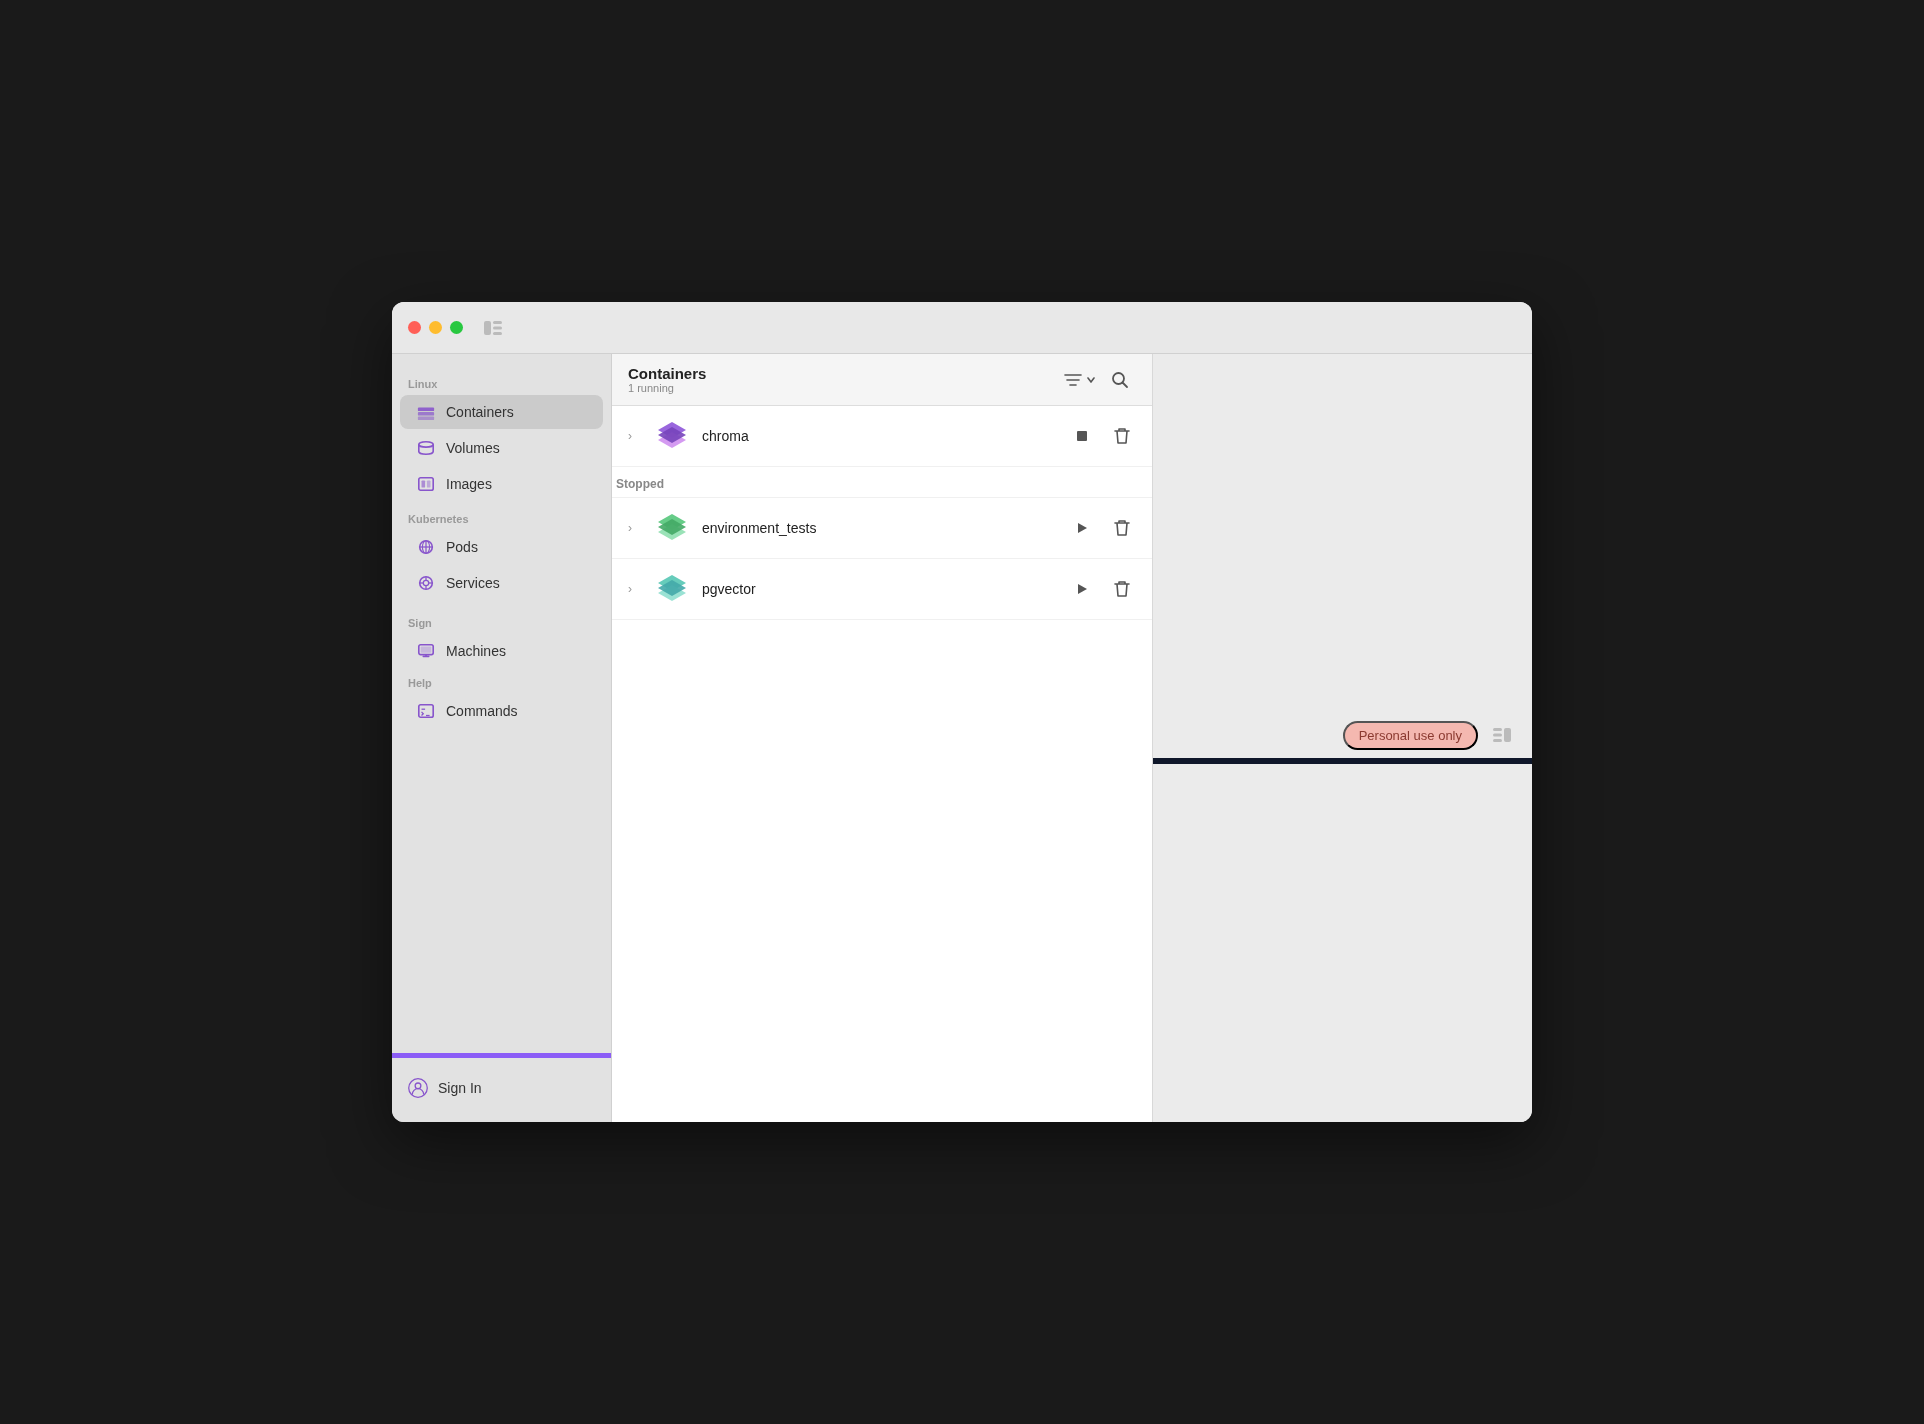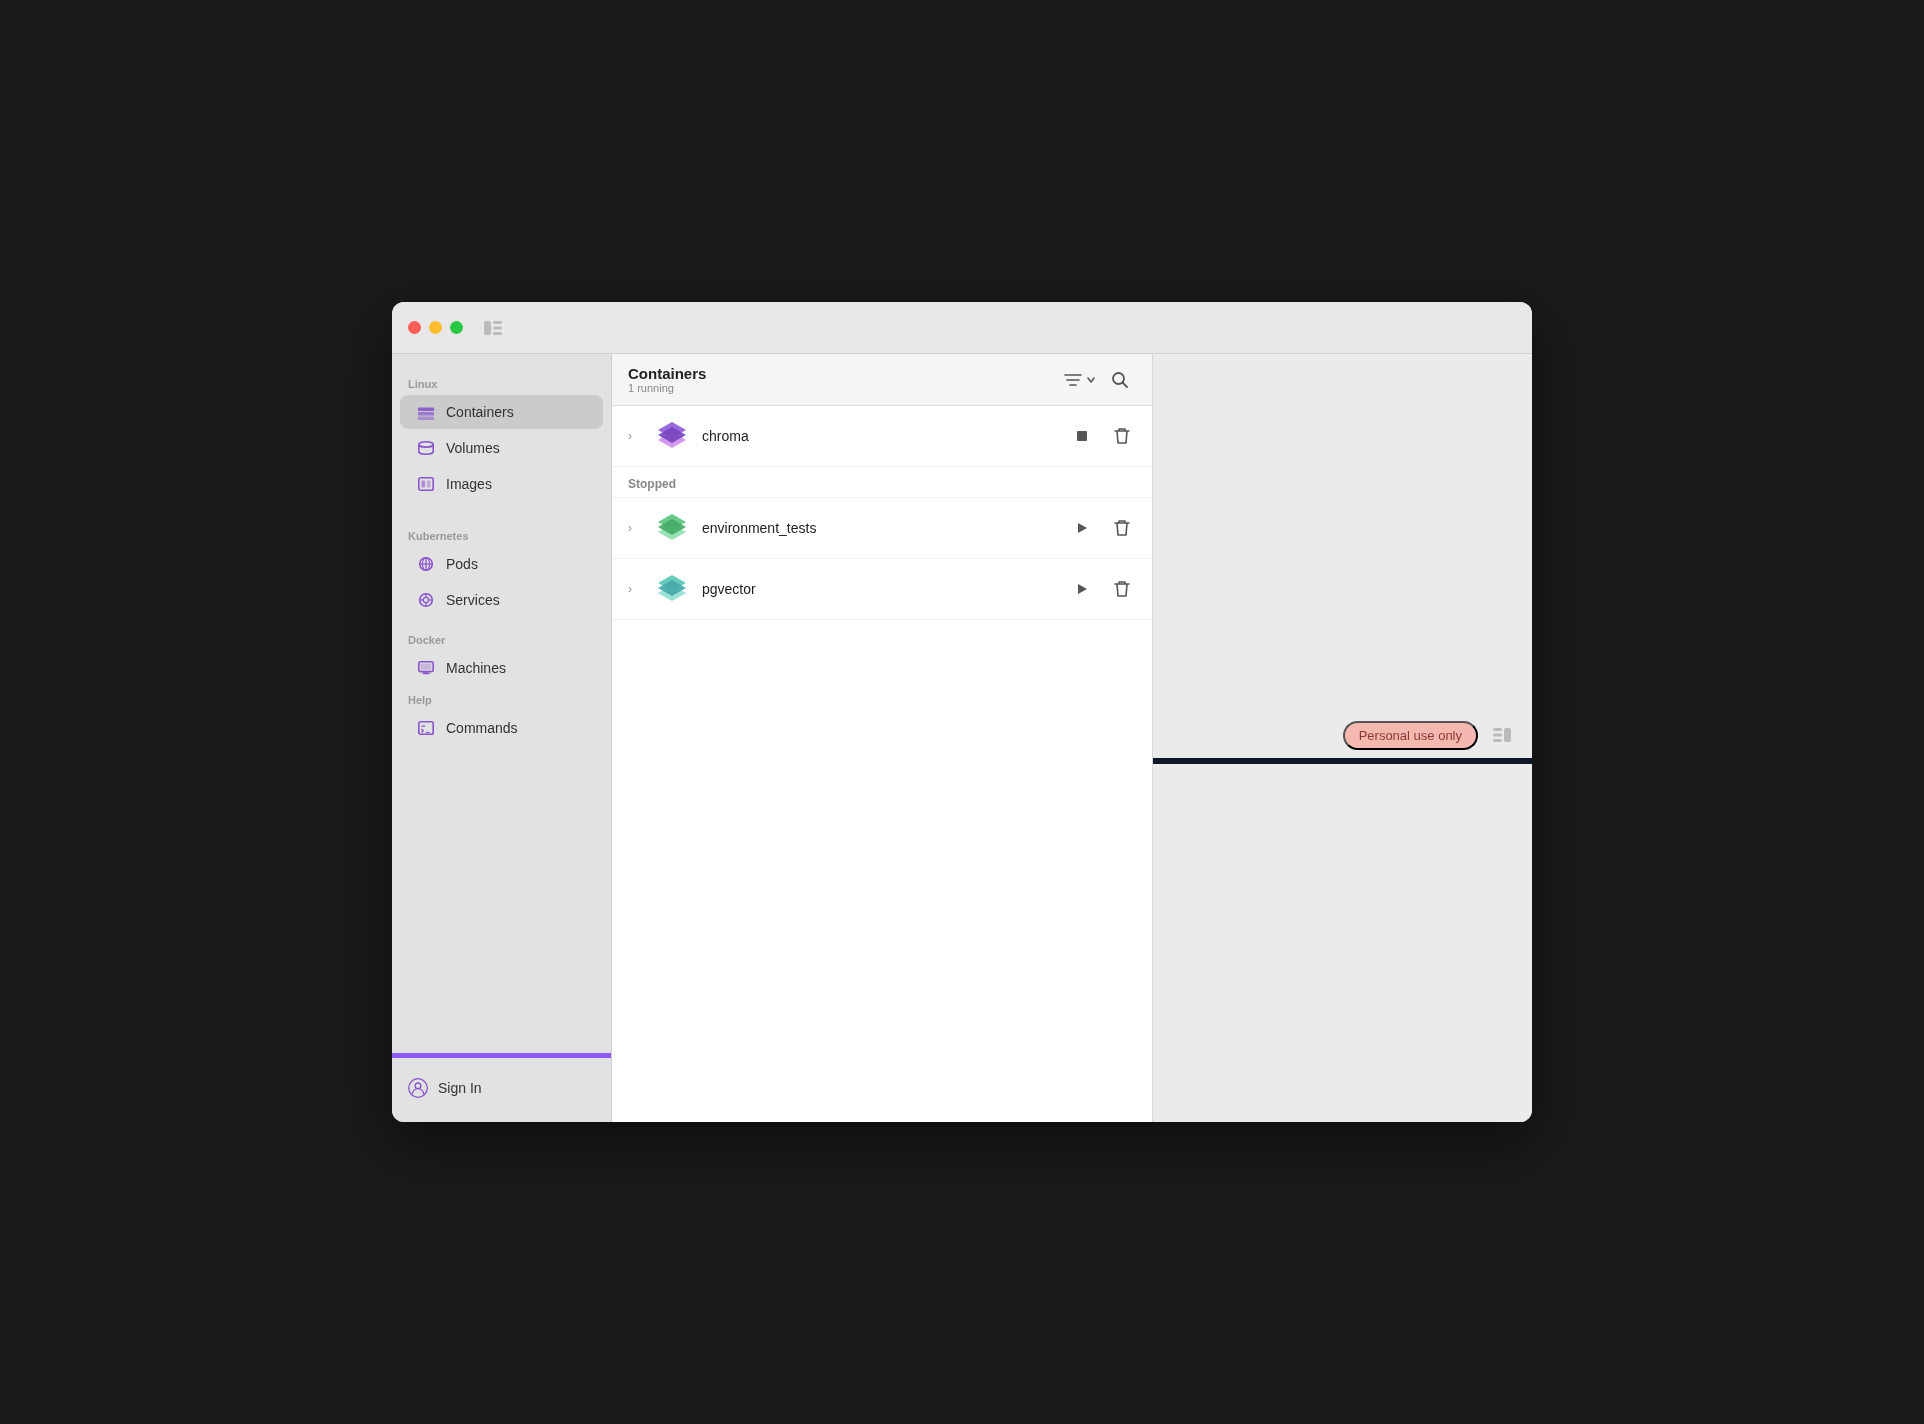--- a/index.html
+++ b/index.html
@@ -238,21 +238,21 @@
       font-size: 16px;
       width: 28px;
       height: 28px;
       display: flex;
       align-items: center;
       justify-content: center;
       border-radius: 4px;
     }
 
     .section-divider {
-      padding: 10px 16px 6px;
+      padding: 10px 4px 6px;
       font-size: 12px;
       font-weight: 600;
       color: #888;
       background: white;
       border-bottom: 1px solid #f0f0f0;
     }
 
     
     .right-panel {
       width: 380px;
@@ -363,21 +363,21 @@
         <div class="sidebar-item-icon">
           <svg width="18" height="18" viewBox="0 0 20 20" fill="none">
             <rect x="2" y="3" width="16" height="14" rx="2" fill="none" stroke="#8855cc" stroke-width="1.8"></rect>
             <rect x="5" y="6" width="4" height="8" rx="1" fill="#8855cc" opacity="0.6"></rect>
             <rect x="11" y="6" width="4" height="8" rx="1" fill="#8855cc" opacity="0.4"></rect>
           </svg>
         </div>
         <span>Images</span>
       </div>
 
-      <div class="sidebar-section-label" style="margin-top:20px;">Kubernetes</div>
+      <div class="sidebar-section-label" style="margin-top:3px;">Kubernetes</div>
 
       <div class="sidebar-item">
         <div class="sidebar-item-icon">
           <svg width="18" height="18" viewBox="0 0 20 20" fill="none">
             <circle cx="10" cy="10" r="7" fill="none" stroke="#8855cc" stroke-width="1.8"></circle>
             <line x1="10" y1="3" x2="10" y2="17" stroke="#8855cc" stroke-width="1.4"></line>
             <line x1="3" y1="10" x2="17" y2="10" stroke="#8855cc" stroke-width="1.4"></line>
             <ellipse cx="10" cy="10" rx="4" ry="7" fill="none" stroke="#8855cc" stroke-width="1.2"></ellipse>
           </svg>
         </div>
@@ -391,21 +391,21 @@
             <circle cx="10" cy="10" r="3" fill="none" stroke="#8855cc" stroke-width="1.4"></circle>
             <line x1="10" y1="3" x2="10" y2="7" stroke="#8855cc" stroke-width="1.4"></line>
             <line x1="10" y1="13" x2="10" y2="17" stroke="#8855cc" stroke-width="1.4"></line>
             <line x1="3" y1="10" x2="7" y2="10" stroke="#8855cc" stroke-width="1.4"></line>
             <line x1="13" y1="10" x2="17" y2="10" stroke="#8855cc" stroke-width="1.4"></line>
           </svg>
         </div>
         <span>Services</span>
       </div>
 
-      <div class="sidebar-section-label" style="margin-top:8px;">Docker</div>
+      <div class="sidebar-section-label" style="margin-top:8px;">Sign</div>
 
       <div class="sidebar-item">
         <div class="sidebar-item-icon">
           <svg width="18" height="18" viewBox="0 0 20 20" fill="none">
             <rect x="2" y="3" width="16" height="11" rx="2" fill="none" stroke="#8855cc" stroke-width="1.8"></rect>
             <rect x="4" y="5" width="12" height="7" rx="1" fill="#8855cc" opacity="0.3"></rect>
             <line x1="7" y1="16" x2="13" y2="16" stroke="#8855cc" stroke-width="1.8" stroke-linecap="round"></line>
             <line x1="10" y1="14" x2="10" y2="16" stroke="#8855cc" stroke-width="1.8"></line>
           </svg>
         </div>

